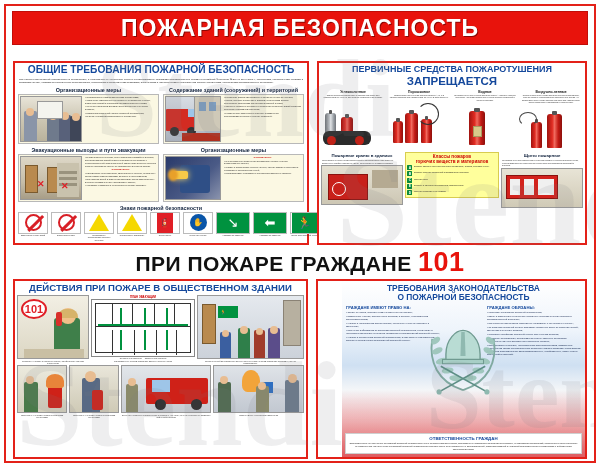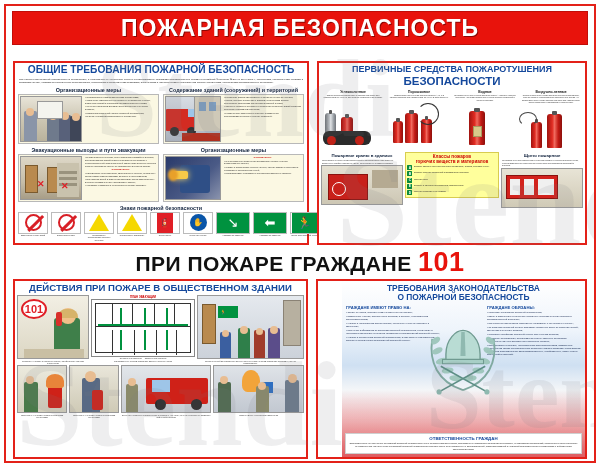--- a/index.html
+++ b/index.html
@@ -353,21 +353,21 @@
                 </div>
               </div>
             <div class="sign-cap">Выход эвакуационный (левый)</div>
           </div>
         </div>
       </div>
     </div>
 
     <div class="panel p-right">
       <div class="panel-hd" style="font-size:9px;">ПЕРВИЧНЫЕ СРЕДСТВА ПОЖАРОТУШЕНИЯ</div>
-      <div class="panel-hd hd-sub" style="padding-top:0;">БЕЗОПАСНОСТИ</div>
+      <div class="panel-hd hd-sub" style="padding-top:0;">ЗАПРЕЩАЕТСЯ</div>
 
       <div class="ext-row">
         <div class="ext-col">
           <div class="ext-nm">Углекислотные</div>
           <div class="ext-tx">Используются при возгорании на электроустановках под напряжением до 1 тыс. В, при горящих жидкостях и веществах.</div>
           <div class="ext-img">
             <div class="cyl cyl-grey" style="left:4px;width:11px;height:30px;"></div>
             <div class="cyl" style="left:20px;width:12px;height:26px;"></div>
             <div style="position:absolute;bottom:0;left:2px;width:48px;height:14px;background:#2b2b2b;border-radius:6px;"></div>
             <div style="position:absolute;bottom:0;left:6px;width:9px;height:9px;border-radius:50%;background:#c02218;"></div>

